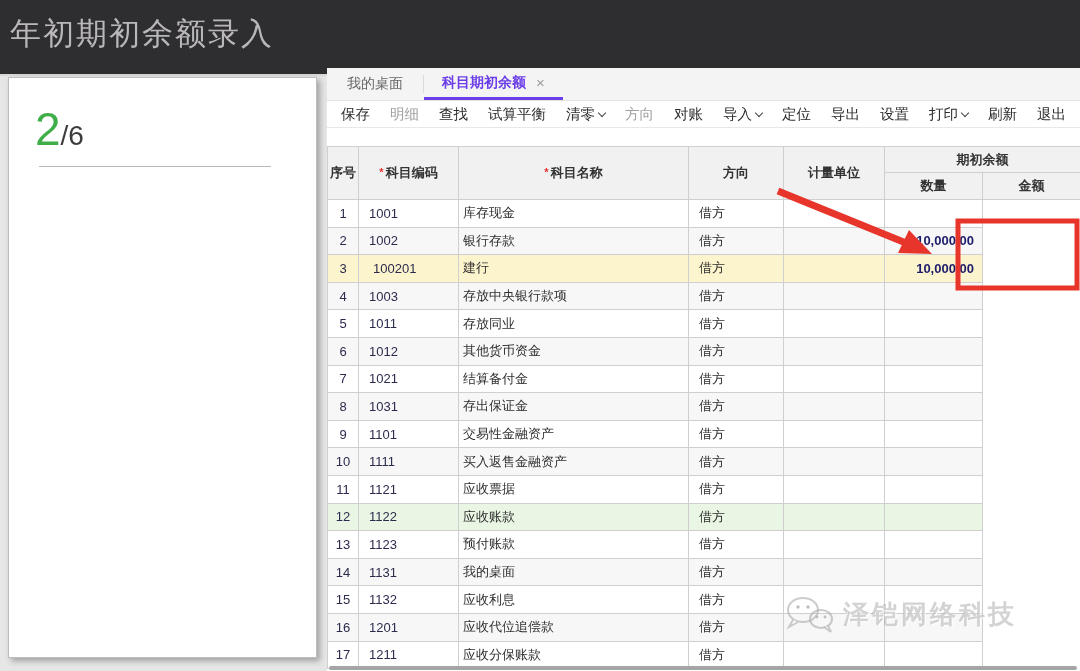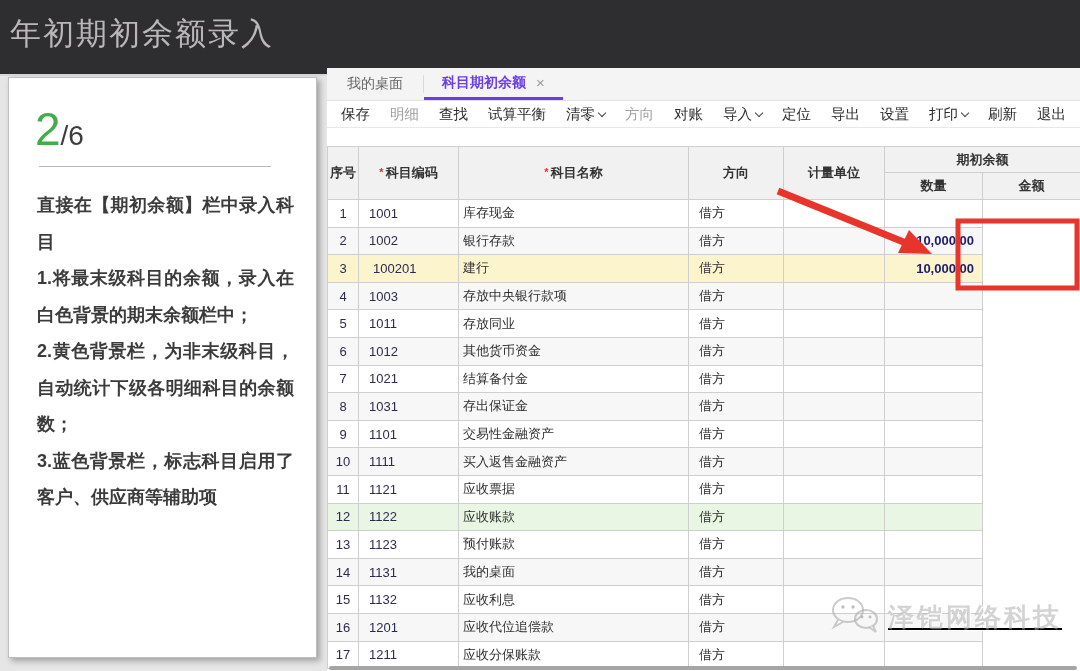--- a/index.html
+++ b/index.html
@@ -90,22 +90,22 @@
   td.c-dir{padding-left:10px;margin-left:20px;}
   td.c-amt,td.c-qty{text-align:right;padding-right:8px;}
   td.c-amt{font-weight:700;color:#1c1c6b;}
   .req{color:#e03030;font-size:11px;margin-right:2px;vertical-align:1px;}
   .hscroll{
     position:absolute;left:2px;bottom:1px;width:748px;height:4px;
     background:#a5a5a5;border-radius:2px;
   }
   
   .watermark{
-    position:absolute;left:828px;top:593px;display:flex;align-items:flex-end;
-    pointer-events:none;z-index:40;text-decoration:underline;
+    position:absolute;left:783px;top:593px;display:flex;align-items:center;
+    pointer-events:none;z-index:40;
   }
   .watermark .wm-text{
     font-size:26px;letter-spacing:3px;color:rgba(175,175,175,0.55);
     text-shadow:1px 1px 0 rgba(255,255,255,0.9);margin-left:8px;font-weight:700;
   }
   
   .anno{
     position:absolute;left:0;top:0;width:1080px;height:671px;
     pointer-events:none;z-index:50;
   }
@@ -115,26 +115,20 @@
 
 <div class="titlebar">
   <div class="title">年初期初余额录入</div>
 </div>
 
 <div class="guide-card">
   <div class="step-line">
     <span class="step-num">2</span><span class="step-total">/6</span>
   </div>
   <hr class="step-rule">
-  <div class="guide-text">
-    <p>直接在【期初余额】栏中录入科目</p>
-    <p>1.将最末级科目的余额，录入在白色背景的期末余额栏中；</p>
-    <p>2.黄色背景栏，为非末级科目，自动统计下级各明细科目的余额数；</p>
-    <p>3.蓝色背景栏，标志科目启用了客户、供应商等辅助项</p>
-  </div>
 </div>
 
 <div class="panel">
 
   <div class="tabsbar">
     <div class="tab inactive">
       <span>我的桌面</span>
     </div>
     <div class="tab active">
       <span>科目期初余额</span>

